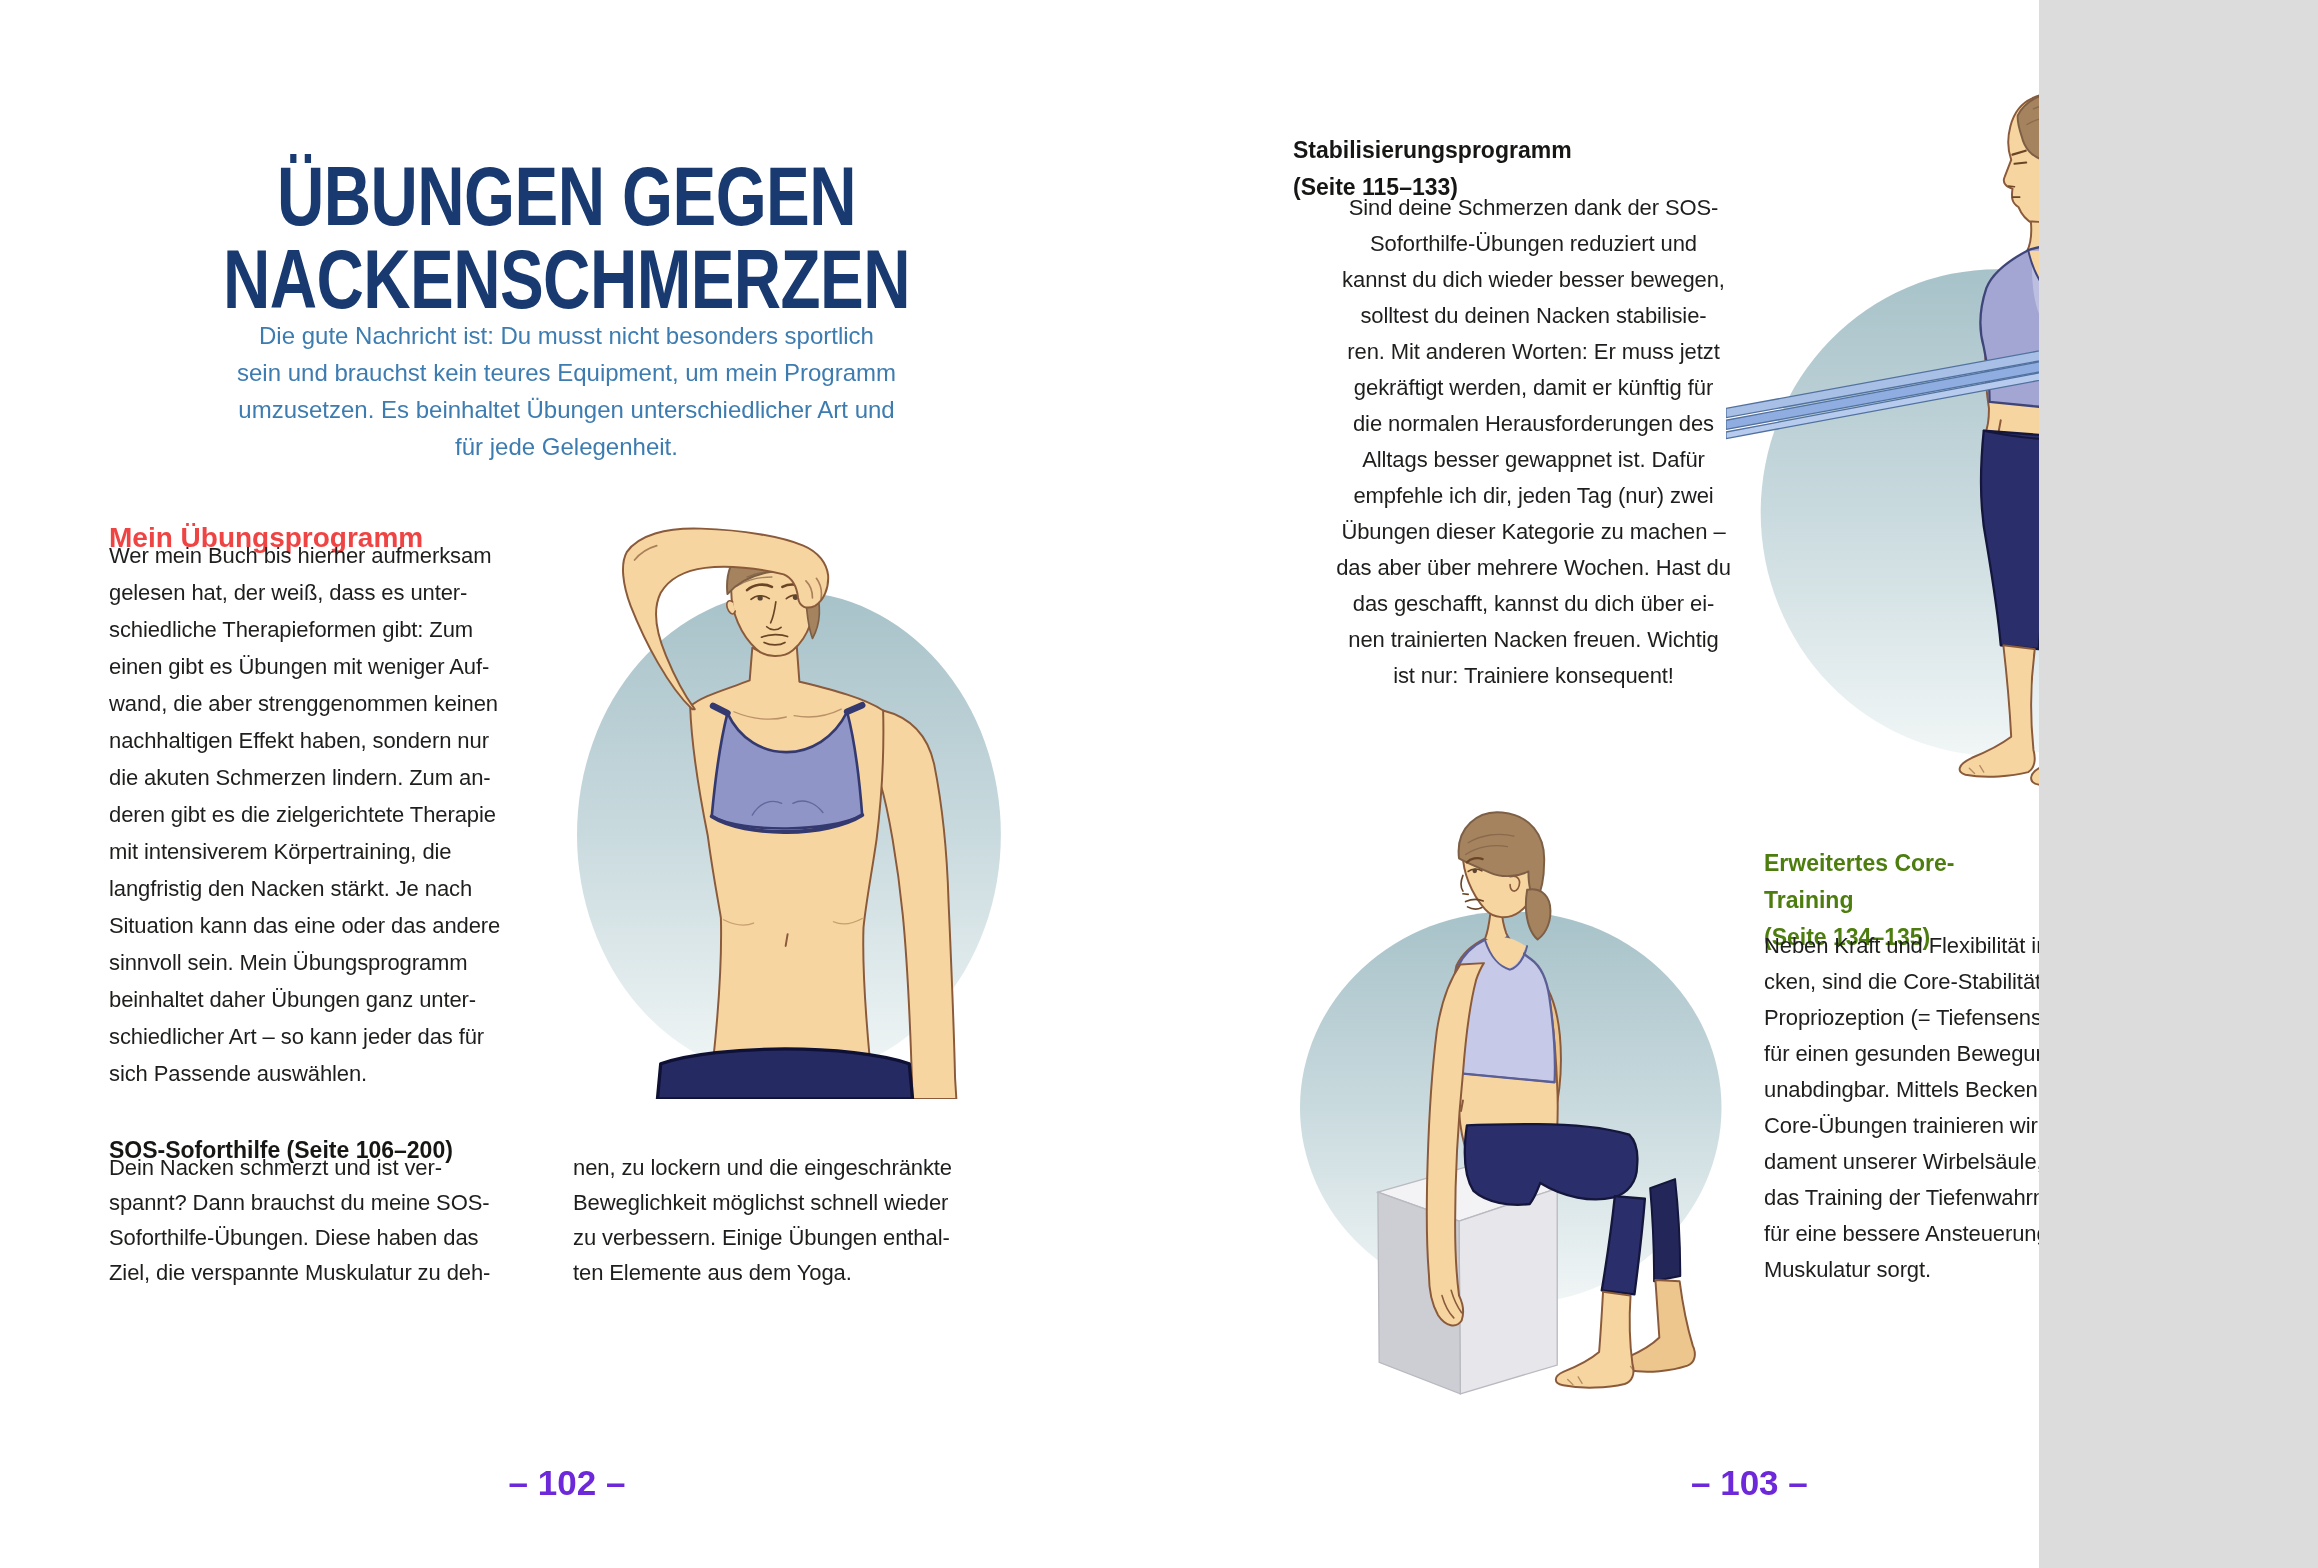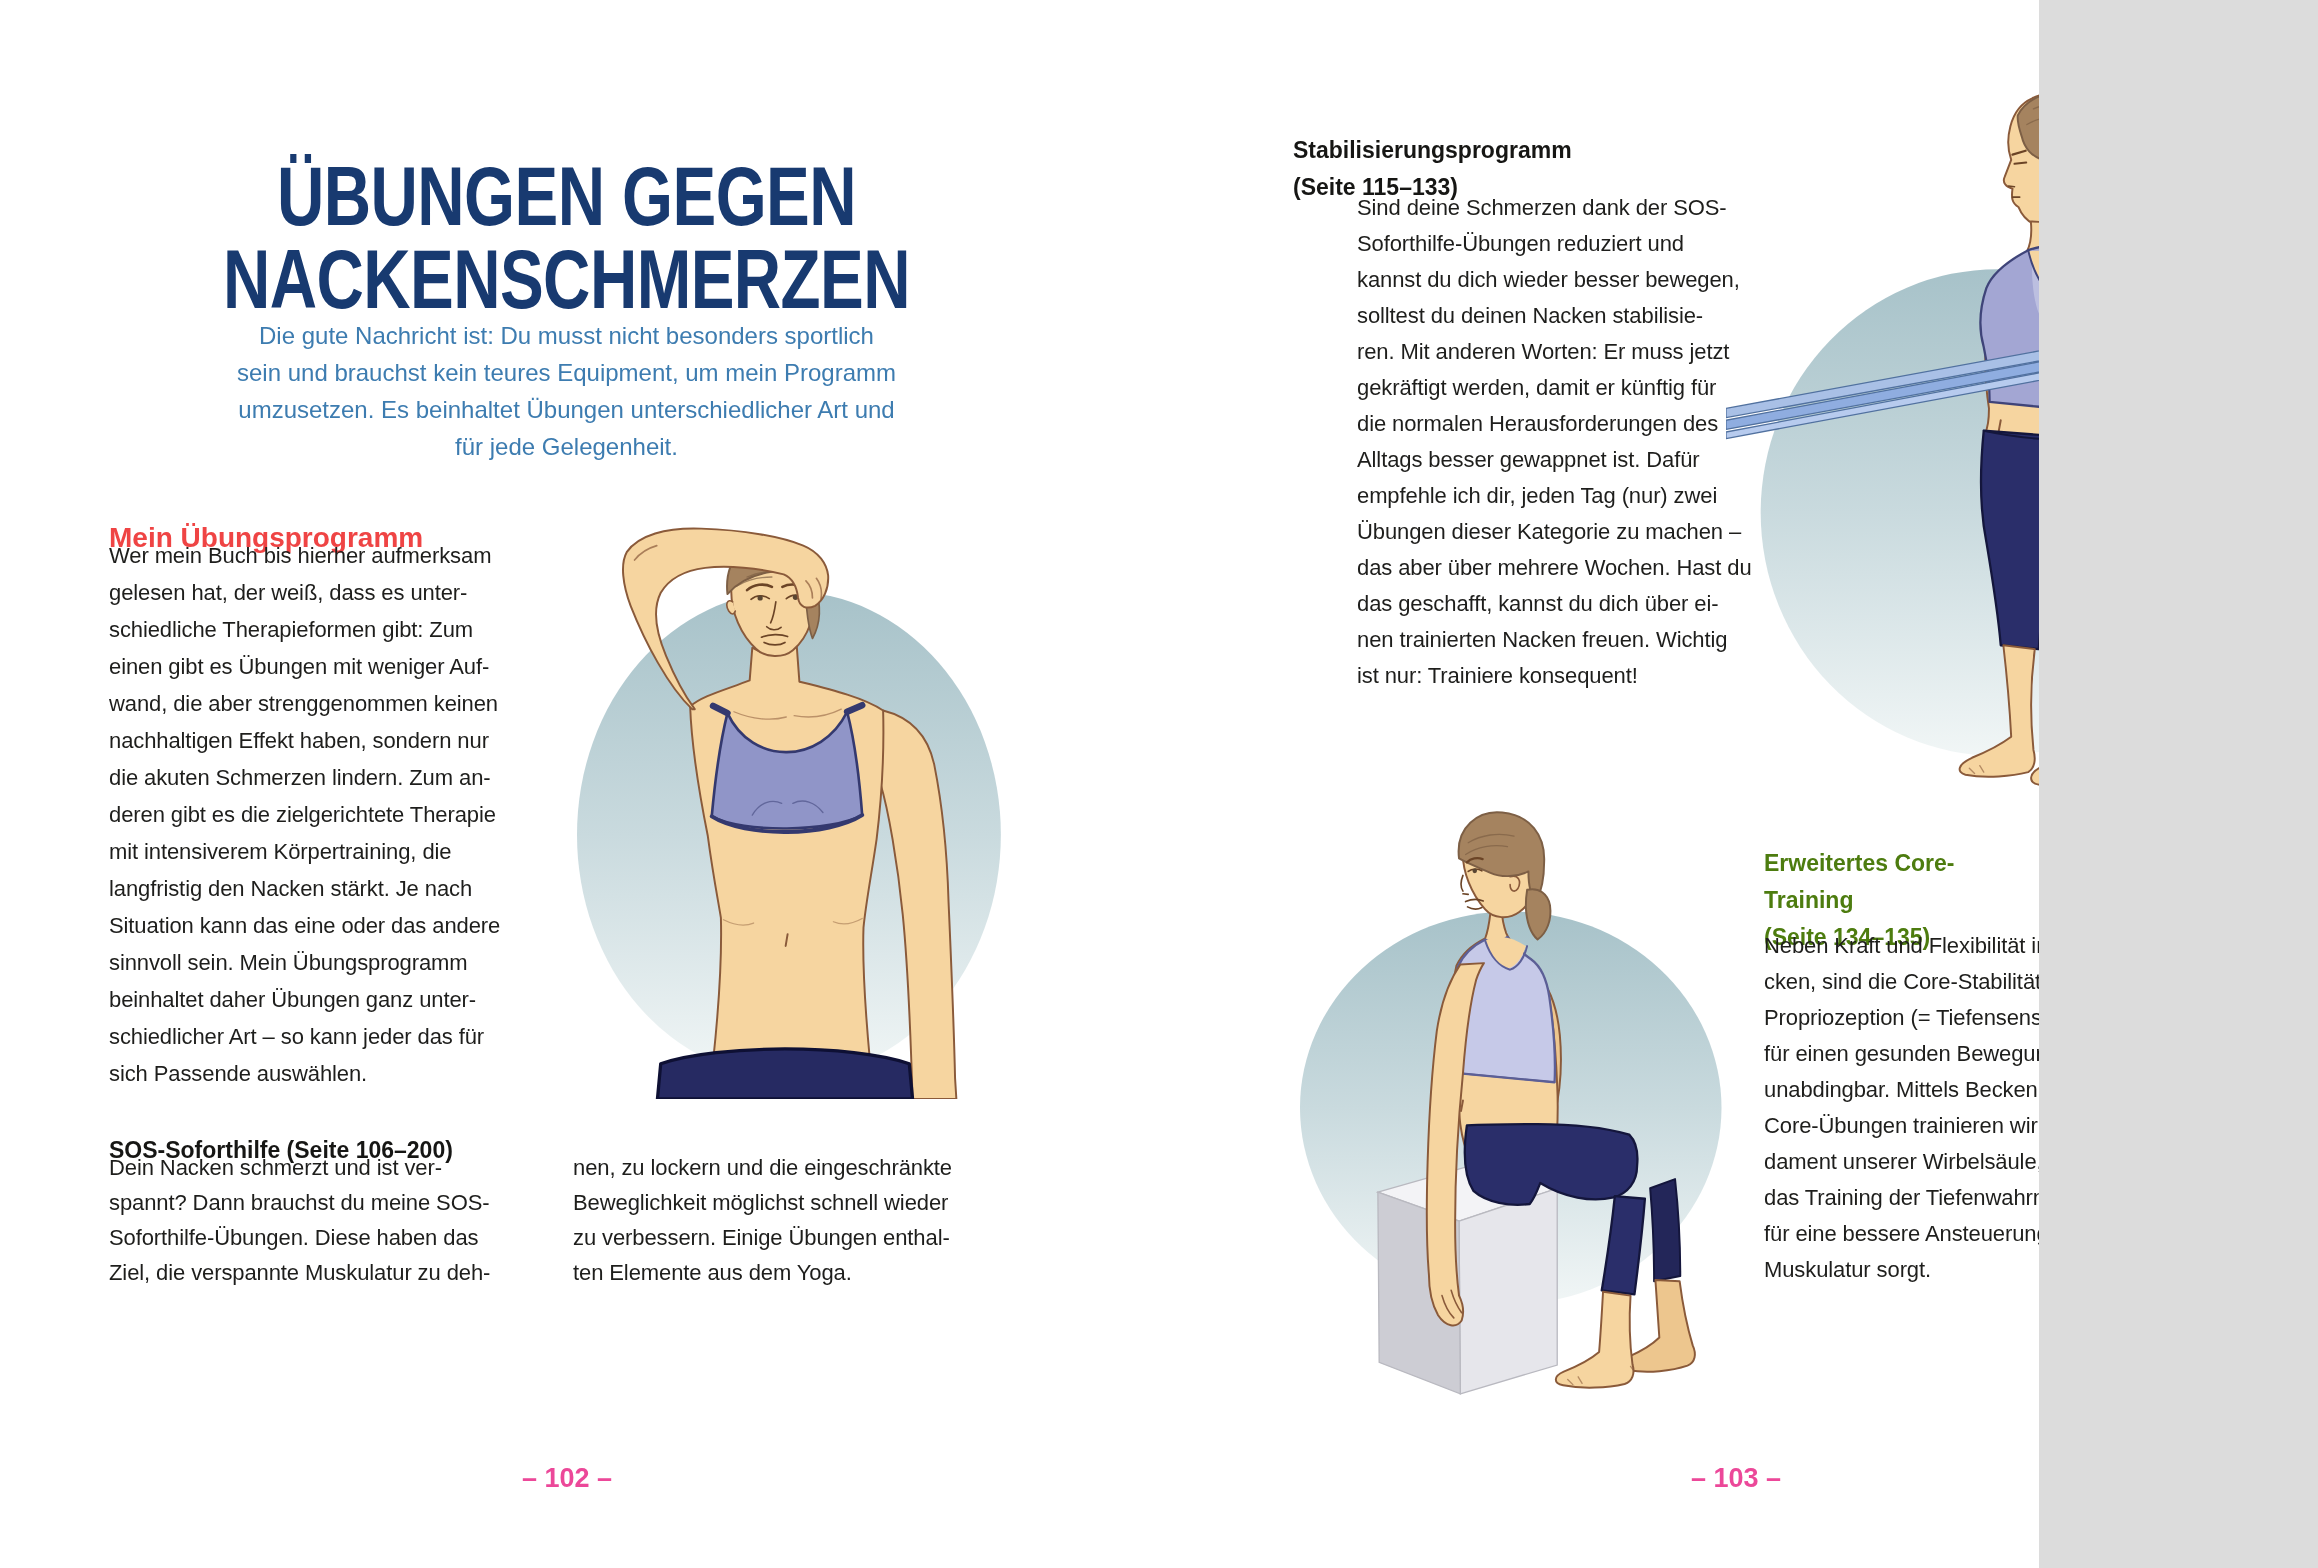--- a/index.html
+++ b/index.html
@@ -9,26 +9,26 @@
   .pre{white-space:pre-line;}
   
   .title{left:0;top:99px;width:1133px;text-align:center;font-size:84px;line-height:83px;
          font-weight:700;color:#183a70;letter-spacing:-0.7px;transform:scaleX(0.78);transform-origin:50% 0;}
   .intro{left:0;top:293px;width:1133px;text-align:center;font-size:24px;line-height:37px;color:#3d7cb0;}
   .prog-h{left:109px;top:499px;font-size:28px;font-weight:700;color:#ef4444;}
   .prog-b{left:109px;top:537px;width:484px;font-size:22px;line-height:37px;letter-spacing:-0.1px;}
   .sos-h{left:109px;top:1114px;font-size:23px;font-weight:700;color:#161614;}
   .sos-c1{left:109px;top:1150px;width:471px;font-size:22px;line-height:35px;letter-spacing:-0.1px;}
   .sos-c2{left:573px;top:1150px;width:471px;font-size:22px;line-height:35px;letter-spacing:-0.1px;}
-  .pagenum{font-size:27px;font-weight:700;color:#ec4899;}
+  .pagenum{font-size:35px;font-weight:700;color:#6d28d9;}
   .pn-102{left:495px;top:1463px;width:144px;text-align:center;}
   .pn-103{left:1691px;top:1463px;width:144px;text-align:left;}
   
   .stab-h{left:1293px;top:109px;font-size:23px;font-weight:700;line-height:37px;color:#161614;}
-  .stab-b{left:1357px;top:190px;width:465px;font-size:22px;line-height:36px;letter-spacing:-0.1px;}
+  .stab-b{left:1301px;top:190px;width:465px;font-size:22px;line-height:36px;letter-spacing:-0.1px;text-align:center;}
   .core-h{left:1764px;top:822px;font-size:23px;font-weight:700;line-height:37px;color:#4d7c0f;}
   .core-b{left:1764px;top:898px;width:497px;font-size:22px;line-height:36px;letter-spacing:-0.1px;margin-top:30px;}
   
   .illu{pointer-events:none;}
   #illu-neck{left:556px;top:509px;width:458px;height:590px;}
   #illu-band{left:1726px;top:38px;width:592px;height:754px;}
   #illu-seat{left:1294px;top:772px;width:478px;height:720px;}
 </style>
 </head>
 <body>

